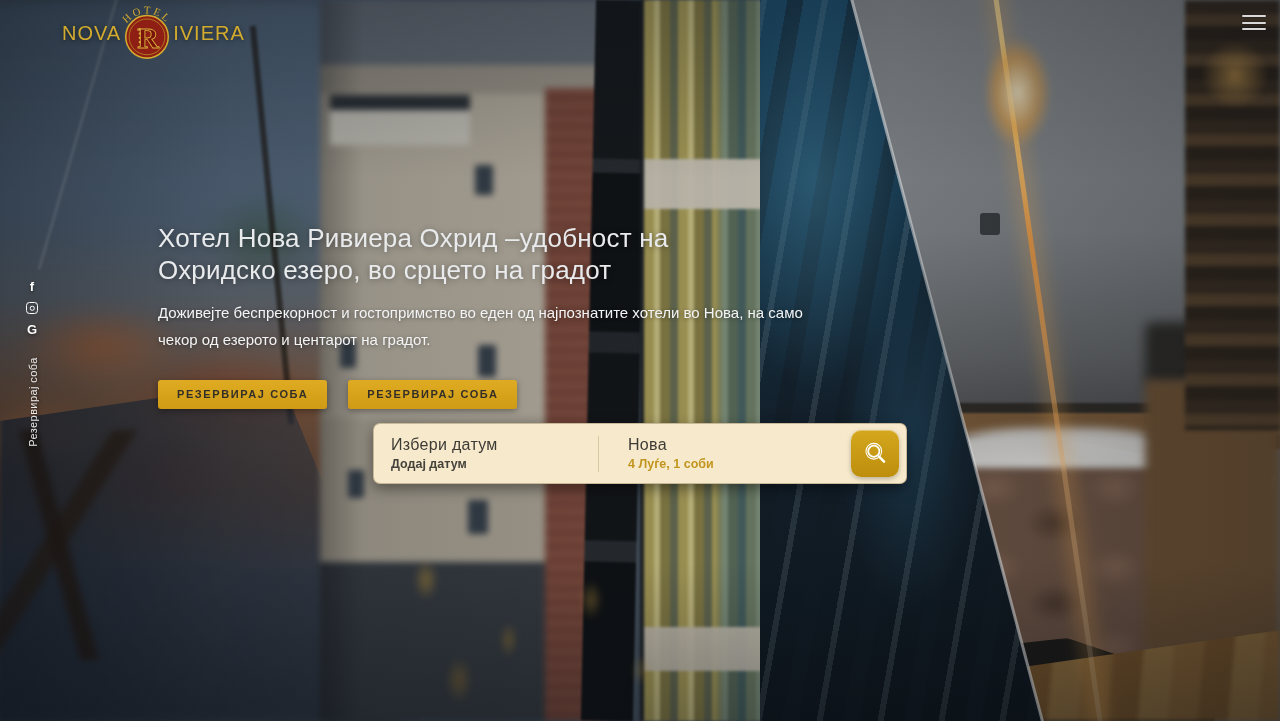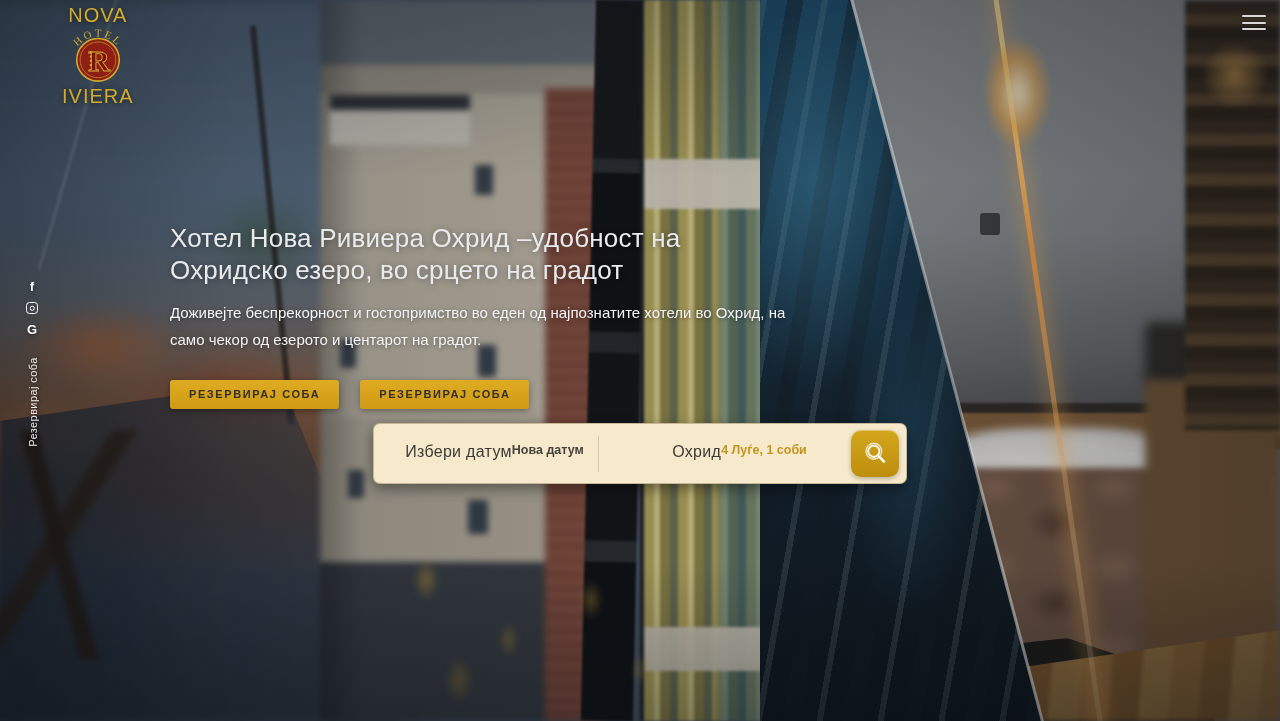--- a/index.html
+++ b/index.html
@@ -110,47 +110,47 @@
   .flare-blob{left:970px;top:15px;width:95px;height:155px;
     background:radial-gradient(closest-side, rgba(255,242,205,.95), rgba(255,175,65,.55) 45%, transparent 72%);
     filter:blur(3px);}
   .vignette{left:0;top:0;width:100%;height:100%;
     background:
       linear-gradient(90deg, rgba(10,16,24,.5) 0%, rgba(10,16,24,.28) 18%, rgba(10,16,24,.18) 45%, rgba(10,16,24,.12) 70%, rgba(12,16,22,.3) 100%),
       linear-gradient(180deg, rgba(8,12,18,.22) 0%, transparent 25%, transparent 78%, rgba(8,12,18,.3) 100%);}
 
   
   .content{position:absolute;inset:0;z-index:10;}
-  .logo{position:absolute;left:62px;top:4px;display:flex;align-items:center;flex-direction:column;}
+  .logo{position:absolute;left:62px;top:4px;display:flex;align-items:center;}
   .logo-word{color:#d2ab2e;font-size:20px;letter-spacing:1px;text-shadow:0 1px 5px rgba(0,0,0,.5);}
   .logo svg{margin:0 -3px;}
   .menu-btn{position:absolute;left:1242px;top:15px;width:26px;height:20px;cursor:pointer;}
   .menu-btn span{display:block;width:24px;height:2px;background:#d9d9d9;margin-bottom:4.5px;border-radius:1px;
     box-shadow:0 0 2px rgba(0,0,0,.5);}
   .social{position:absolute;left:26px;top:280px;display:flex;flex-direction:column;align-items:center;gap:9px;color:#fff;}
   .social .glyph{font-size:13px;font-weight:bold;line-height:1;text-shadow:0 1px 3px rgba(0,0,0,.5);cursor:pointer;}
   .ig{width:12px;height:12px;border:1.4px solid #fff;border-radius:3.5px;position:relative;cursor:pointer;}
   .ig i{position:absolute;left:50%;top:50%;width:4.5px;height:4.5px;border:1.2px solid #fff;border-radius:50%;
     transform:translate(-50%,-50%);}
   .vlabel{position:absolute;left:33px;top:402px;transform:translate(-50%,-50%) rotate(-90deg);
     font-size:11px;letter-spacing:.4px;color:rgba(255,255,255,.9);white-space:nowrap;cursor:pointer;
     text-shadow:0 1px 3px rgba(0,0,0,.5);}
-  .hero{position:absolute;left:170px;top:222px;width:690px;}
+  .hero{position:absolute;left:158px;top:222px;width:690px;}
   .hero h1{margin:0 0 13px;font-size:26px;font-weight:500;line-height:1.24;color:#e8eaec;max-width:566px;
     letter-spacing:.2px;text-shadow:0 1px 6px rgba(0,0,0,.35);}
   .hero p{margin:0 0 27px;font-size:15px;line-height:1.8;color:#f3f4f5;max-width:652px;
     text-shadow:0 1px 4px rgba(0,0,0,.4);}
   .cta-row{display:flex;gap:21px;}
   .btn{display:inline-block;background:linear-gradient(180deg,#dfab22,#cf9b14);color:#332f28;border:none;
     font-family:"Liberation Sans",sans-serif;font-size:11px;font-weight:700;letter-spacing:1.6px;
     padding:0 19px;height:29px;line-height:29px;border-radius:3px;box-shadow:0 2px 6px rgba(0,0,0,.35);cursor:pointer;}
   .booking{position:absolute;left:373px;top:423px;width:534px;height:61px;background:#f7eacc;border-radius:7px;
     display:flex;align-items:center;padding:0 7px 0 17px;border:1px solid rgba(90,70,30,.3);
     box-shadow:0 5px 14px rgba(0,0,0,.4);}
-  .field{display:flex;flex-direction:row;justify-content:center;cursor:pointer;}
+  .field{display:flex;flex-direction:column;justify-content:center;cursor:pointer;}
   .field-date{width:207px;}
   .field-guests{flex:1;padding-left:29px;}
   .f-label{font-size:16px;color:#3d3b36;letter-spacing:.3px;margin-bottom:3px;font-weight:500;}
   .f-value{font-size:12.5px;color:#45423c;font-weight:700;}
   .f-value.gold{color:#c2951f;}
   .divider{width:1px;height:36px;background:#d9c9a0;flex:none;}
   .search-btn{flex:none;width:48px;height:47px;border:none;border-radius:10px;cursor:pointer;
     background:linear-gradient(180deg,#d4a71e,#bd8e0c);display:flex;align-items:center;justify-content:center;
     box-shadow:inset 0 1px 0 rgba(255,255,255,.35), 0 2px 5px rgba(0,0,0,.25);}
 </style>
@@ -230,35 +230,35 @@
       <span class="ig">
           <i></i>
         </span>
       <span class="glyph">G</span>
     </div>
 
     <div class="vlabel">Резервирај соба</div>
 
     <div class="hero">
       <h1>Хотел Нова Ривиера Охрид –удобност на Охридско езеро, во срцето на градот</h1>
-      <p>Доживејте беспрекорност и гостопримство во еден од најпознатите хотели во Охрид, на само чекор од езерото и центарот на градот.</p>
+      <p>Доживејте беспрекорност и гостопримство во еден од најпознатите хотели во Нова, на само чекор од езерото и центарот на градот.</p>
       <div class="cta-row">
         <button class="btn">РЕЗЕРВИРАЈ СОБА</button>
         <button class="btn">РЕЗЕРВИРАЈ СОБА</button>
       </div>
     </div>
 
     <div class="booking">
       <div class="field field-date">
         <div class="f-label">Избери датум</div>
-        <div class="f-value">Нова датум</div>
+        <div class="f-value">Додај датум</div>
       </div>
       <div class="divider"></div>
       <div class="field field-guests">
-        <div class="f-label">Охрид</div>
+        <div class="f-label">Нова</div>
         <div class="f-value gold">4 Луѓе, 1 соби</div>
       </div>
       <button class="search-btn">
         <svg width="27" height="27" viewBox="0 0 24 24">
           <circle cx="10.5" cy="10" r="5" fill="none" stroke="#ffffff" stroke-width="1.6"></circle>
           <circle cx="10.5" cy="10" r="7" fill="none" stroke="#ffffff" stroke-width="0.9"></circle>
           <line x1="15.2" y1="14.8" x2="19.6" y2="19.2" stroke="#ffffff" stroke-width="2.2" stroke-linecap="round"></line>
         </svg>
       </button>
     </div>

